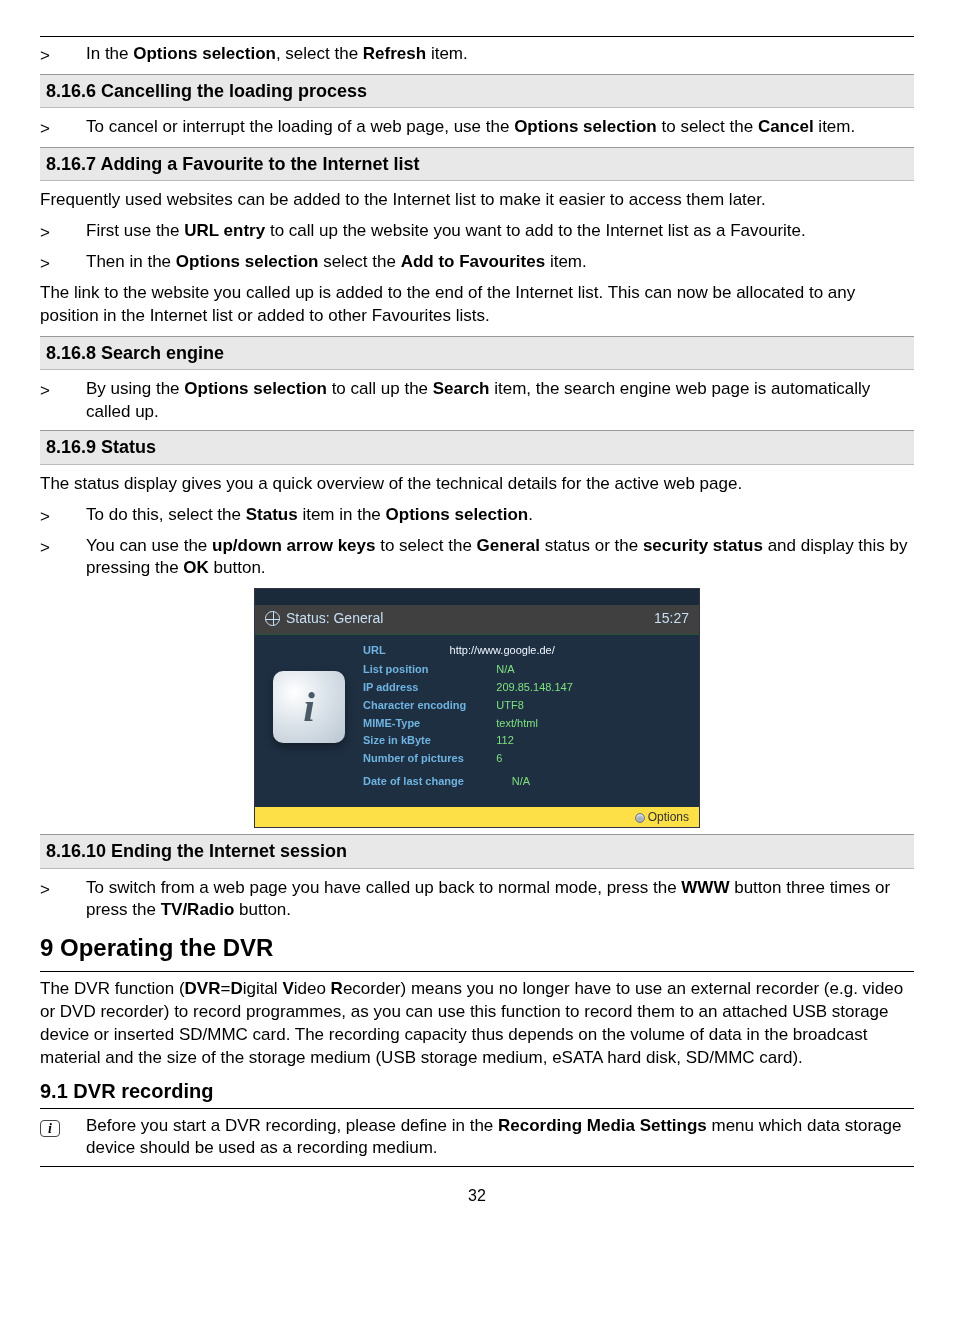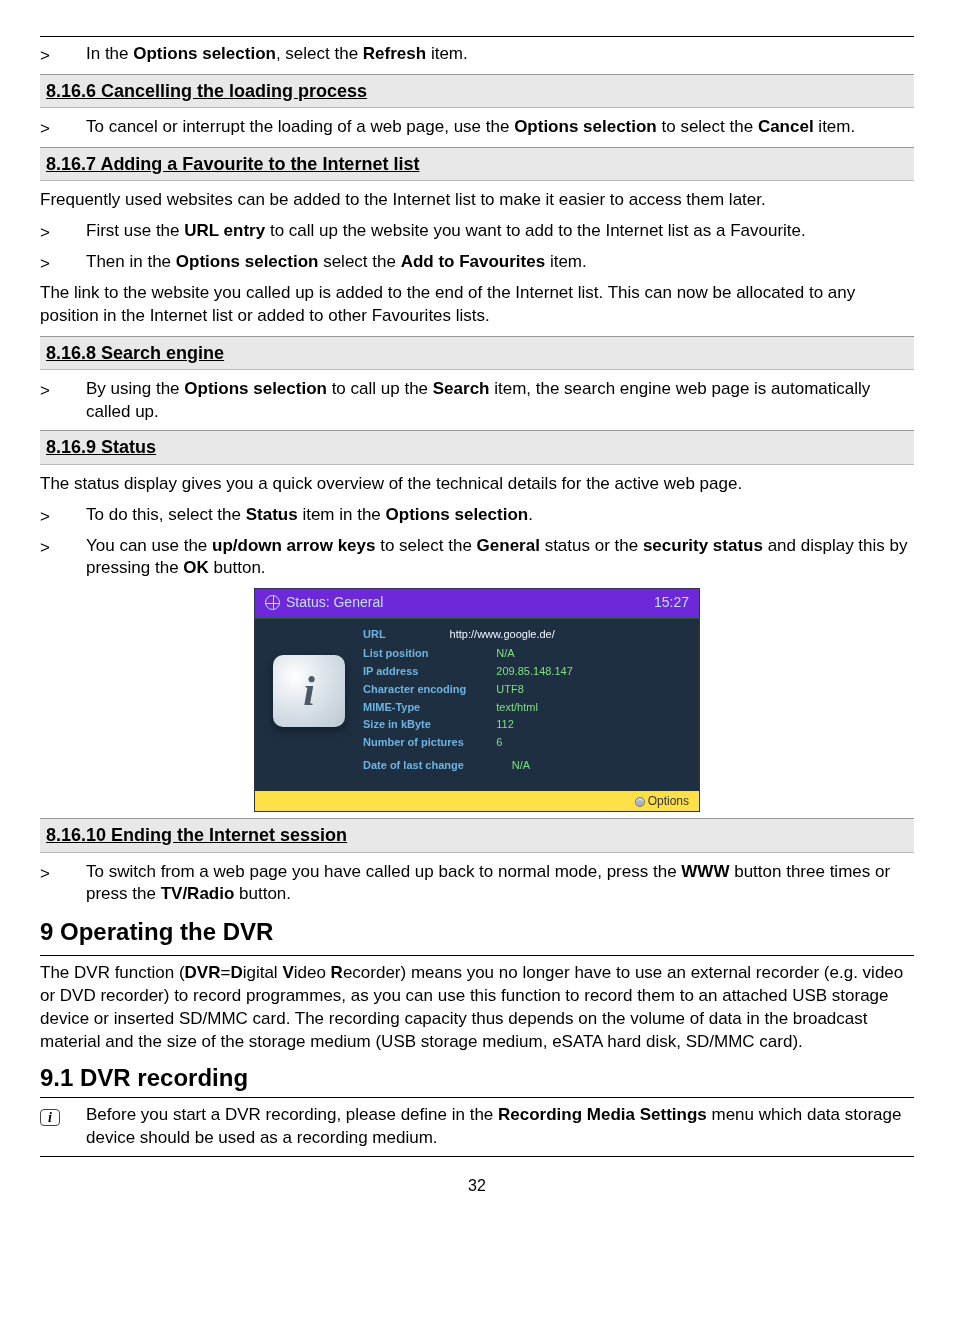--- a/index.html
+++ b/index.html
@@ -9,30 +9,30 @@
     color: #000;
     width: 954px;
     padding: 30px 40px 20px 40px;
     font-size: 17px;
     line-height: 1.35;
   }
   hr.rule { border: none; border-top: 1.5px solid #000; margin: 6px 0; }
   .gt { display: table-cell; width: 46px; vertical-align: top; padding-top: 2px; }
   .body { display: table-cell; vertical-align: top; }
   .row { display: table; width: 100%; margin-bottom: 6px; }
-  .sect-head { background: #e8e8e8; font-weight: bold; padding: 4px 6px; font-size: 18px; border-top: 1.5px solid #999; border-bottom: 1px solid #bbb; margin: 6px 0 8px 0; text-decoration: underline; }
+  .sect-head { background: #e8e8e8; font-weight: bold; padding: 4px 6px; font-size: 18px; border-top: 1.5px solid #999; border-bottom: 1px solid #bbb; margin: 6px 0 8px 0; }
   .para { margin-bottom: 8px; }
   h2.chapter { font-size: 24px; font-weight: bold; margin: 10px 0 6px 0; }
-  .underline-head { font-size: 24px; font-weight: bold; border-bottom: 1.5px solid #000; padding-bottom: 3px; margin: 8px 0 6px 0; }
+  .underline-head { font-size: 20px; font-weight: bold; border-bottom: 1.5px solid #000; padding-bottom: 3px; margin: 8px 0 6px 0; }
   .info-icon { display:inline-block; width:20px; height:17px; border:1.3px solid #444; border-radius:4px; font-style: italic; font-family: Georgia, serif; font-weight:bold; text-align:center; font-size:14px; line-height:15px; vertical-align: top; margin-top:3px; }
   .page-num { text-align: center; margin-top: 18px; font-size: 16px; }
 
   
   .shot { width: 446px; margin: 8px auto 6px auto; background: #1a2a3a; color:#e5f2ff; font-size:12px; border: 1px solid #334; }
-  .shot-title { display:flex; align-items:center; justify-content:space-between; padding:4px 10px 6px 10px; background:#6d28d9; border-bottom:1px solid #253; }
+  .shot-title { display:flex; align-items:center; justify-content:space-between; padding:4px 10px 6px 10px; background:#404040; border-bottom:1px solid #253;margin-top:16px; }
   .shot-title-left { display:flex; align-items:center; gap:6px; color:#c7dff6; font-size:14px;}
   .globe { width:15px; height:15px; border:1.3px solid #c7dff6; border-radius:50%; position:relative; display:inline-block; }
   .globe::before{content:"";position:absolute;left:7px;top:-1px;width:1px;height:15px;background:#c7dff6;}
   .globe::after{content:"";position:absolute;top:7px;left:-1px;height:1px;width:15px;background:#c7dff6;}
   .clock { color:#c7dff6; font-size:14px; }
   .shot-body { display:flex; padding: 8px 12px 18px 12px; gap:18px; background:#1e2f42; }
   .left-i {
     width:72px; height:72px; margin-top:28px; margin-left:6px;
     border-radius:10px;
     background: radial-gradient(circle at 30% 30%, #fff 0%, #dfe6ec 40%, #b9c6d2 100%);

